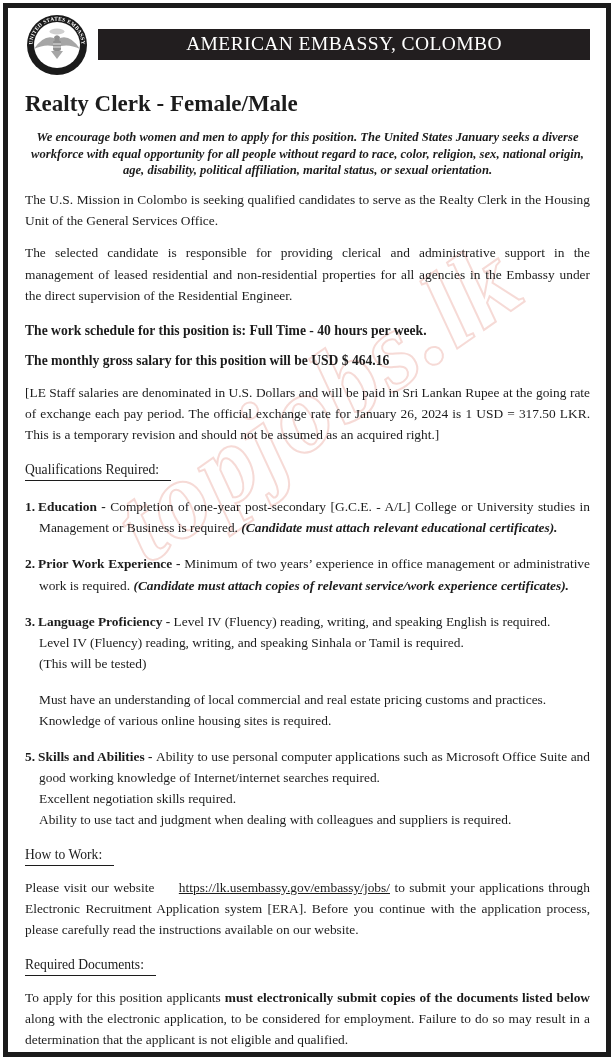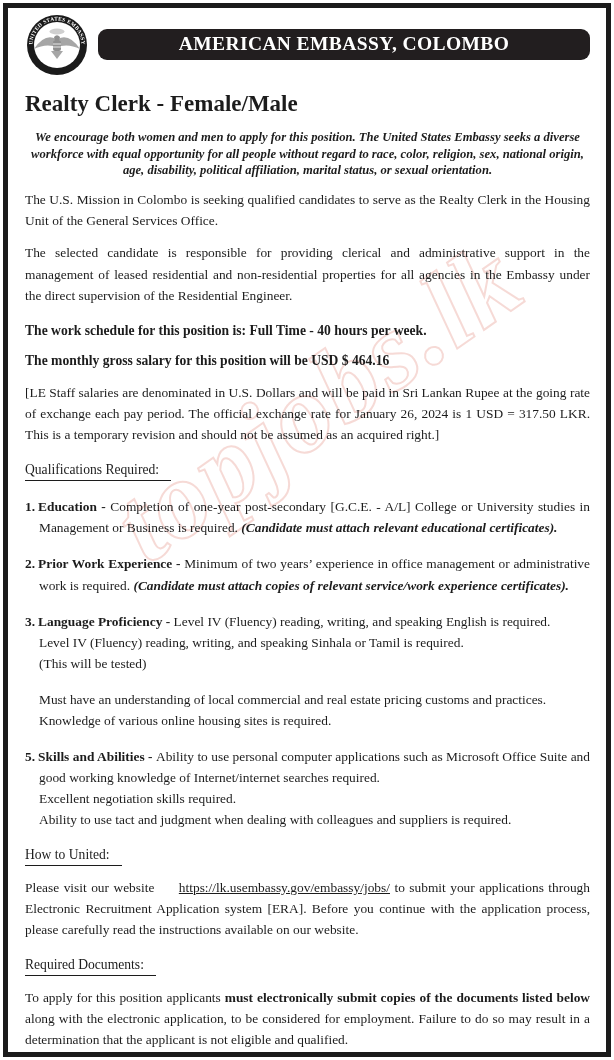--- a/index.html
+++ b/index.html
@@ -7,21 +7,21 @@
   .page{position:absolute;left:3px;top:3px;right:3px;bottom:3px;border:5px solid #1b1b1b;background:#fff;overflow:hidden;}
   .watermark{position:absolute;left:-15px;top:330px;width:650px;text-align:center;
     transform:rotate(-35deg);font-family:"Liberation Serif",serif;font-style:italic;font-weight:bold;
     font-size:110px;letter-spacing:3px;color:transparent;-webkit-text-stroke:2px rgba(224,122,107,0.28);
     z-index:0;pointer-events:none;white-space:nowrap;}
   .content{position:relative;z-index:1;padding:5px 16px 0 17px;font-size:13.4px;line-height:1.57;}
   
   .header{display:flex;align-items:flex-start;}
   .seal{width:64px;height:64px;flex:none;}
   .banner{flex:1;margin-left:9px;margin-top:16px;height:31px;background:#221e1f;color:#ffffff;
-    display:flex;align-items:center;justify-content:center;font-weight:bold;font-size:19.5px;letter-spacing:0.4px;border-radius:9px;}
+    display:flex;align-items:center;justify-content:center;font-weight:normal;font-size:19.5px;letter-spacing:0.4px;}
   .title{text-align:left;font-weight:bold;font-size:23px;margin-top:14px;line-height:1.1;}
   .eeo{width:560px;margin:13px auto 0;text-align:center;font-weight:bold;font-style:italic;
     font-size:12.6px;line-height:1.3;}
   
   p.body{margin:11px 0 0;text-align:justify;}
   .boldline{margin:14px 0 0;font-weight:bold;font-size:13.6px;}
   .boldline + .boldline{margin-top:9px;}
   .section-h{margin:14px 0 0;font-weight:normal;font-size:13.6px;}
   .section-h .u{border-bottom:1.6px solid #1c1c1c;padding-right:12px;padding-bottom:1px;display:inline-block;line-height:1.25;}
   .qitem{margin-top:15px;padding-left:14px;}
@@ -61,21 +61,21 @@
         <path d="M29 24 Q32 20.5 35 24 L34 28 L30 28 Z" fill="#8f8f8f"></path>
         <rect x="28" y="27.5" width="8" height="10.5" rx="2" fill="#8f8f8f"></rect>
         <path d="M28 31 h8 M28 34 h8" stroke="#ffffff" stroke-width="0.8"></path>
         <path d="M26 38 L32 46 L38 38 Z" fill="#a6a6a6"></path>
       </svg>
       <div class="banner">AMERICAN EMBASSY, COLOMBO</div>
     </div>
 
     <div class="title">Realty Clerk - Female/Male</div>
 
-    <div class="eeo">We encourage both women and men to apply for this position.  The United States Embassy seeks a diverse workforce with equal opportunity for all people without regard to race, color, religion, sex, national origin, age, disability, political affiliation, marital status, or sexual orientation.</div>
+    <div class="eeo">We encourage both women and men to apply for this position.  The United States January seeks a diverse workforce with equal opportunity for all people without regard to race, color, religion, sex, national origin, age, disability, political affiliation, marital status, or sexual orientation.</div>
 
     <p class="body">The U.S. Mission in Colombo is seeking qualified candidates to serve as the Realty Clerk in the Housing Unit of the General Services Office.</p>
     <p class="body">The selected candidate is responsible for providing clerical and administrative support in the management of leased residential and non-residential properties for all agencies in the Embassy under the direct supervision of the Residential Engineer.</p>
 
     <div class="boldline">The work schedule for this position is: Full Time - 40 hours per week.</div>
     <div class="boldline">The monthly gross salary for this position will be USD $ 464.16</div>
 
     <p class="body">[LE Staff salaries are denominated in U.S. Dollars and will be paid in Sri Lankan Rupee at the going rate of exchange each pay period. The official exchange rate for January 26, 2024 is 1 USD = 317.50 LKR. This is a temporary revision and should not be assumed as an acquired right.]</p>
 
     <div class="section-h">
@@ -109,21 +109,21 @@
 
     <div class="qitem">
       <div class="qmain">
         <span class="qnum">5.</span><span class="qlabel">Skills and Abilities - </span><span>Ability to use personal computer applications such as Microsoft Office Suite and good working knowledge of Internet/internet searches required.</span>
       </div>
       <div class="qline">Excellent negotiation skills required.</div>
       <div class="qline">Ability to use tact and judgment when dealing with colleagues and suppliers is required.</div>
     </div>
 
     <div class="section-h">
-      <span class="u">How to United:</span>
+      <span class="u">How to Work:</span>
     </div>
     <p class="body"><span>Please visit our website </span><a class="doc-link" href="#">https://lk.usembassy.gov/embassy/jobs/</a><span> to submit your applications through Electronic Recruitment Application system [ERA]. Before you continue with the application process, please carefully read the instructions available on our website.</span></p>
 
     <div class="section-h">
       <span class="u">Required Documents:</span>
     </div>
     <p class="body"><span>To apply for this position applicants </span><b>must electronically submit copies of the documents listed below</b><span> along with the electronic application, to be considered for employment. Failure to do so may result in a determination that the applicant is not eligible and qualified.</span></p>
 
   </div>
 </div>

